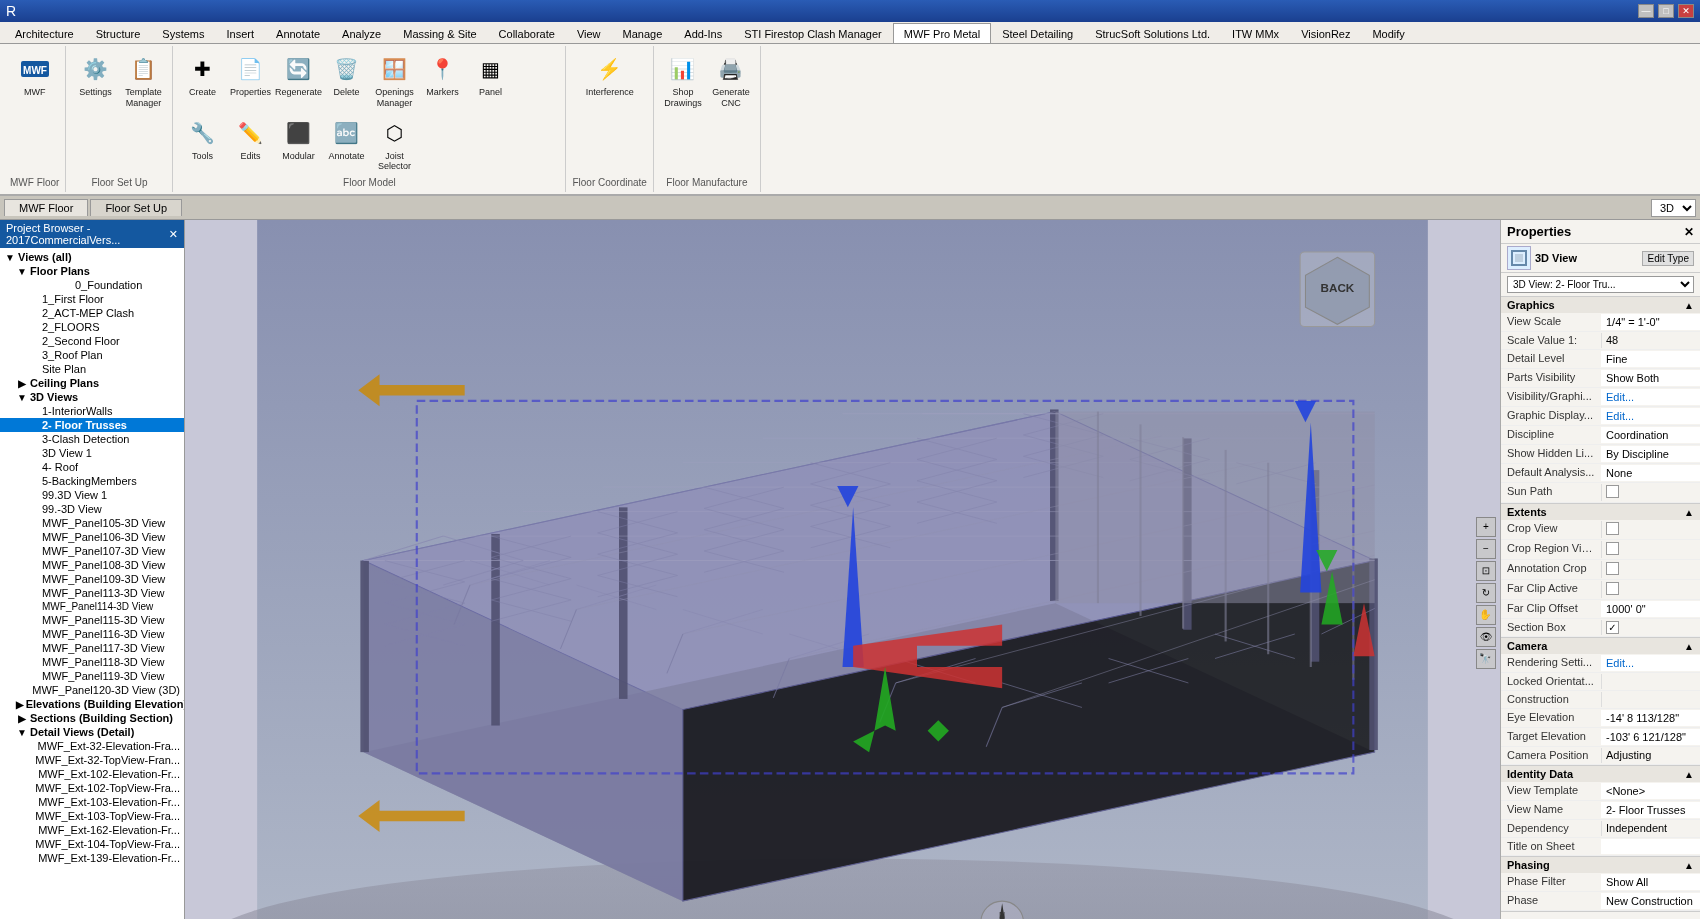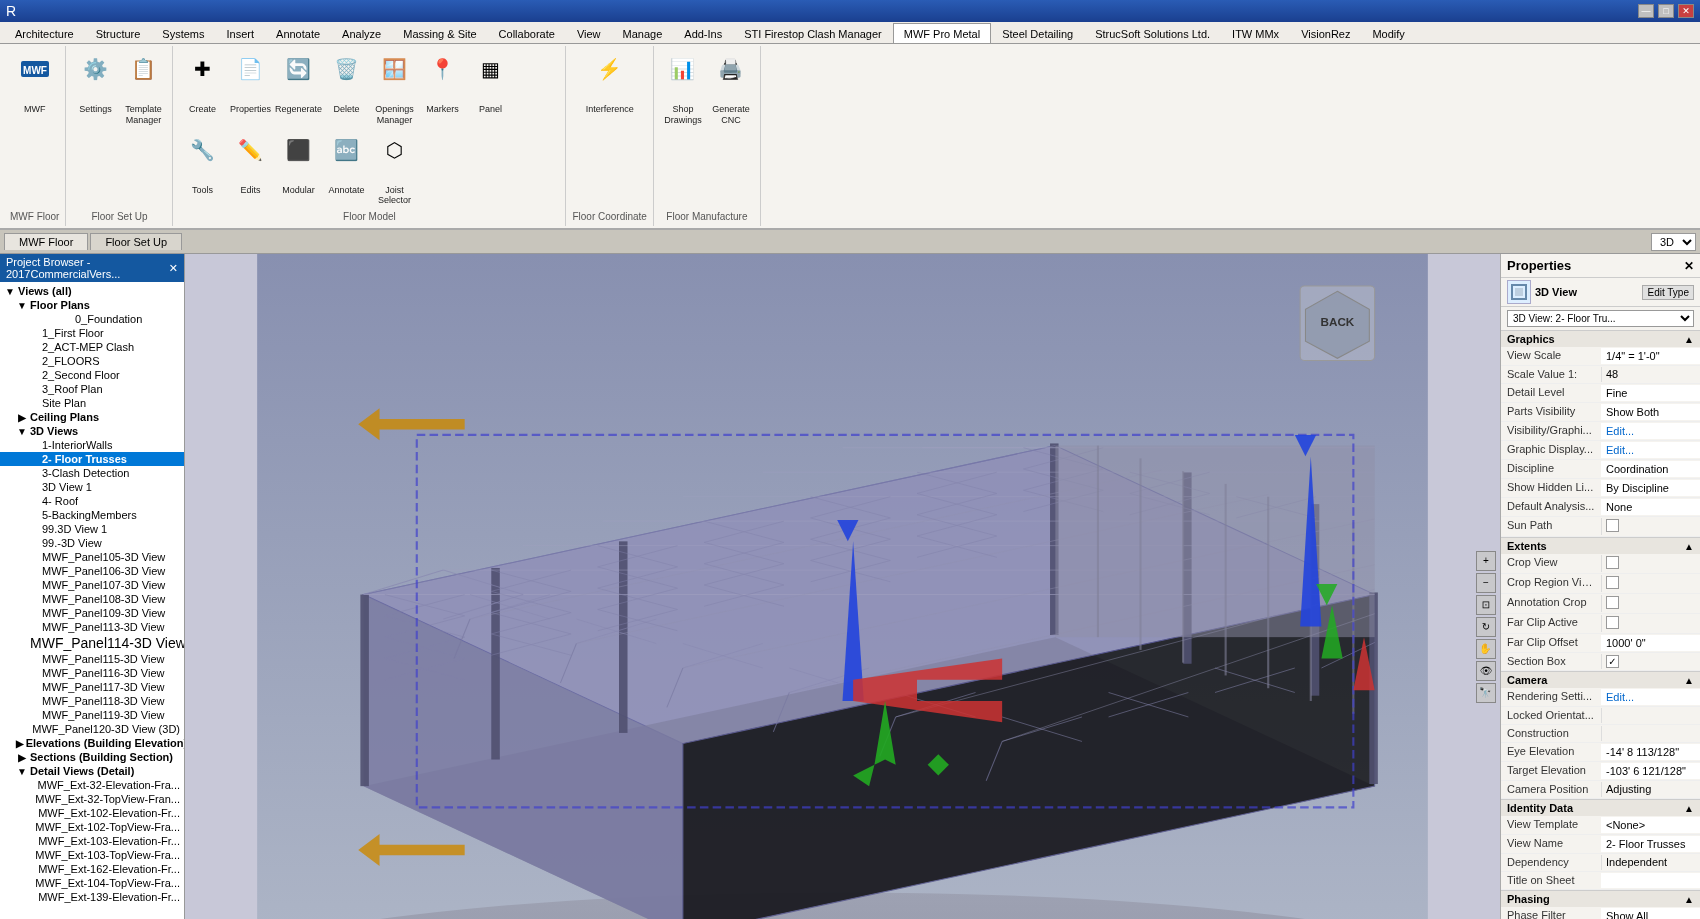--- a/index.html
+++ b/index.html
@@ -14,21 +14,21 @@
     
     #ribbon-tabs { background: #f0ede8; height: 22px; display: flex; align-items: flex-end; border-bottom: 1px solid #999; padding-left: 4px; }
     .ribbon-tab { padding: 2px 10px; font-size: 11px; cursor: pointer; border: 1px solid transparent; border-bottom: none; height: 20px; display: flex; align-items: center; }
     .ribbon-tab.active { background: #fff; border-color: #999; color: #000; }
 
     
     #ribbon-panel { background: #f5f3ef; border-bottom: 2px solid #aaa; display: flex; align-items: stretch; padding: 2px 4px; min-height: 80px; }
     .ribbon-group { display: flex; flex-direction: column; align-items: center; border-right: 1px solid #ccc; padding: 2px 6px; min-width: 50px; }
     .ribbon-group-items { display: flex; gap: 2px; flex: 1; align-items: flex-start; padding-top: 2px; }
     .ribbon-group-label { font-size: 10px; color: #555; margin-top: 2px; padding-bottom: 2px; white-space: nowrap; }
-    .ribbon-btn { display: flex; flex-direction: column; align-items: center; justify-content: flex-start; width: 46px; min-height: 56px; cursor: pointer; padding: 2px; border: 1px solid transparent; border-radius: 2px; gap: 17px; }
+    .ribbon-btn { display: flex; flex-direction: column; align-items: center; justify-content: flex-start; width: 46px; min-height: 56px; cursor: pointer; padding: 2px; border: 1px solid transparent; border-radius: 2px; }
     .ribbon-btn .rbtn-icon { width: 32px; height: 32px; display: flex; align-items: center; justify-content: center; font-size: 20px; }
     .ribbon-btn .rbtn-label { font-size: 9px; text-align: center; line-height: 1.2; color: #222; margin-top: 2px; }
 
     
     #view-tabs { background: #c8c5bc; height: 24px; display: flex; align-items: center; border-bottom: 1px solid #999; padding: 0 4px; }
     .view-tab { padding: 2px 14px; font-size: 11px; cursor: pointer; background: #d8d5cd; border: 1px solid #999; border-bottom: none; margin-right: 2px; }
     .view-tab.active { background: #e8e5df; }
     #scale-select { margin-left: auto; font-size: 11px; border: 1px solid #999; background: #fff; padding: 1px 4px; }
 
     
@@ -336,21 +336,21 @@
           <div class="pb-item pb-indent2">
             <span class="pb-expand"></span>
             <span style="font-size: 11px;">MWF_Panel109-3D View</span>
           </div>
           <div class="pb-item pb-indent2">
             <span class="pb-expand"></span>
             <span style="font-size: 11px;">MWF_Panel113-3D View</span>
           </div>
           <div class="pb-item pb-indent2">
             <span class="pb-expand"></span>
-            <span style="font-size: 14px; text-align: center;">MWF_Panel114-3D View</span>
+            <span style="font-size: 10px; text-align: center;">MWF_Panel114-3D View</span>
           </div>
           <div class="pb-item pb-indent2">
             <span class="pb-expand"></span>
             <span style="font-size: 11px;">MWF_Panel115-3D View</span>
           </div>
           <div class="pb-item pb-indent2">
             <span class="pb-expand"></span>
             <span style="font-size: 11px;">MWF_Panel116-3D View</span>
           </div>
           <div class="pb-item pb-indent2">

